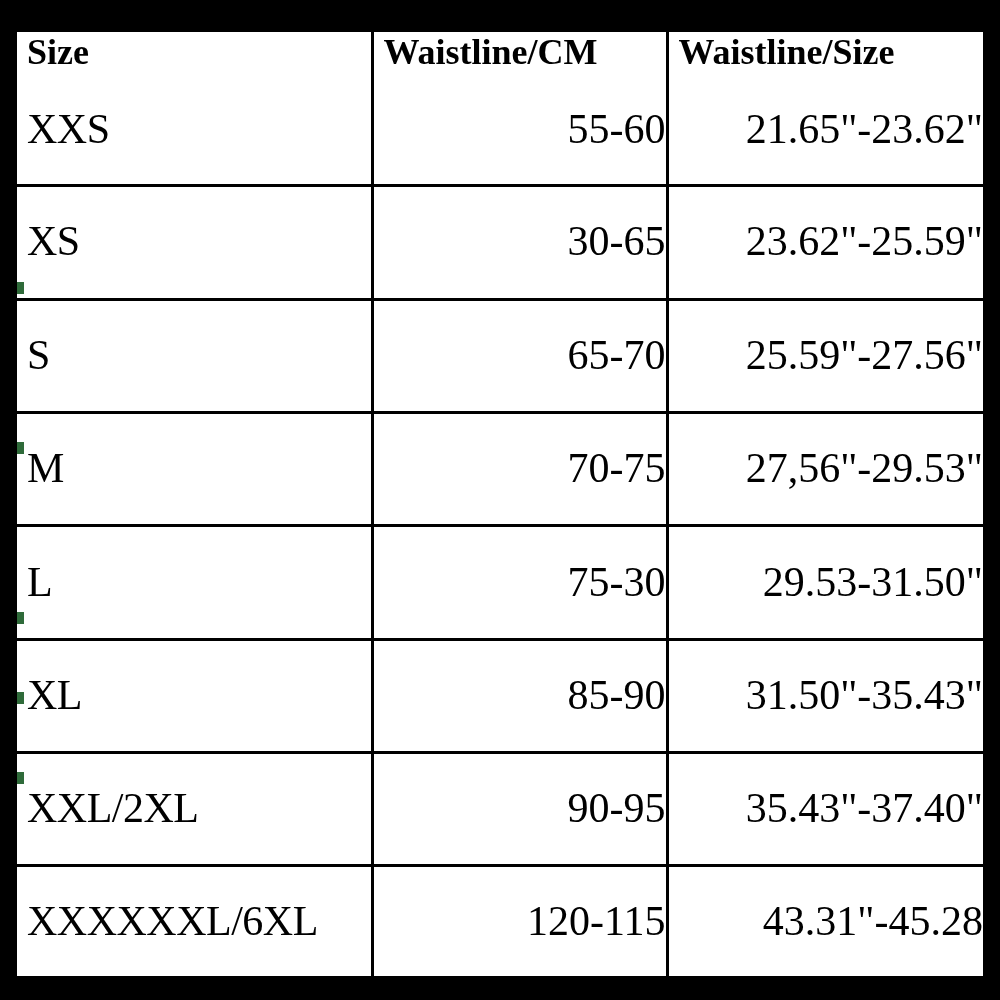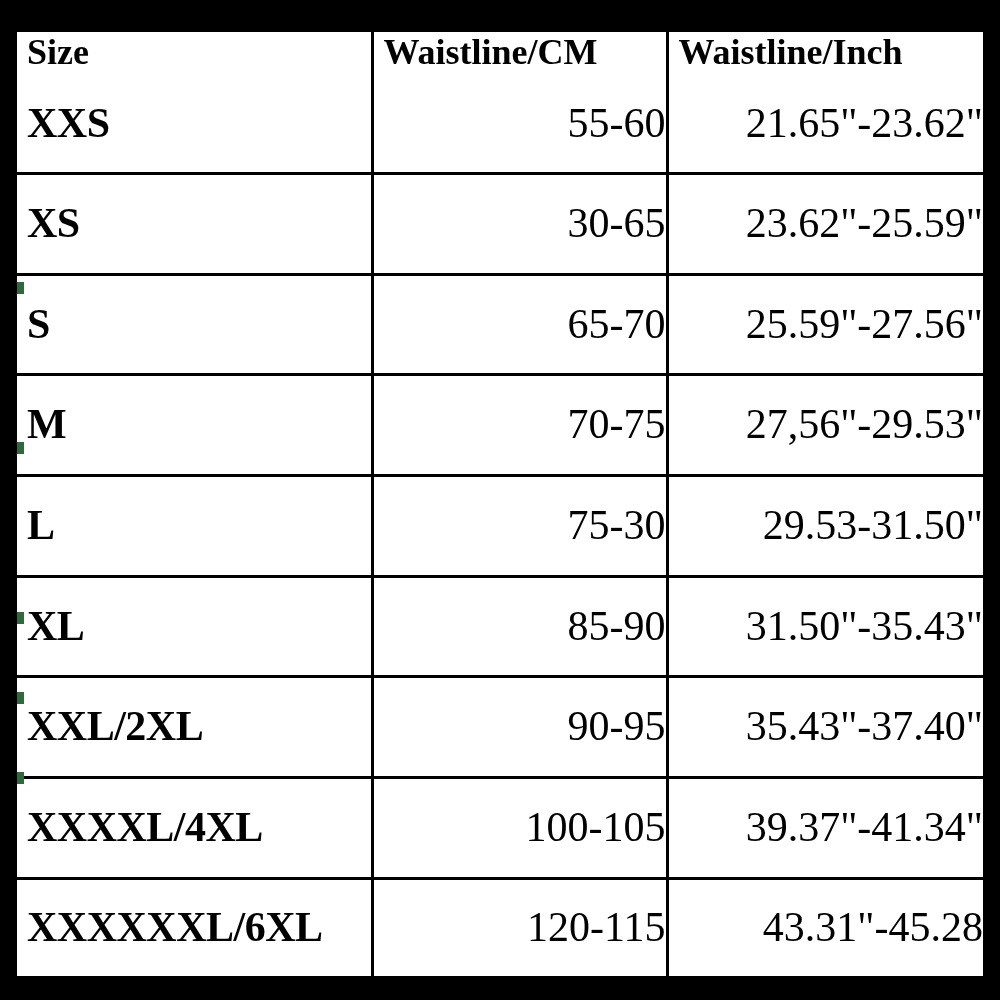--- a/index.html
+++ b/index.html
@@ -66,21 +66,21 @@
   table.size-table thead th {
     font-weight: bold;
     font-size: 36px;
     line-height: 1.05;
   }
   table.size-table tbody td {
     font-size: 42px;
     line-height: 1.0;
   }
   table.size-table tbody td.size-cell {
-    font-weight: bold;
+    font-weight: normal;
     letter-spacing: -0.5px;
   }
   table.size-table tbody td.num-cell {
     font-weight: normal;
     text-align: right;
   }
   
   .edge-mark {
     position: absolute;
     left: 0px;
@@ -98,21 +98,21 @@
     <table class="size-table">
       <colgroup>
         <col class="c0">
         <col class="c1">
         <col class="c2">
       </colgroup>
       <thead>
         <tr>
           <th>Size</th>
           <th>Waistline/CM</th>
-          <th>Waistline/Inch</th>
+          <th>Waistline/Size</th>
         </tr>
       </thead>
       <tbody>
         <tr>
           <td class="size-cell">XXS</td>
           <td class="num-cell">55-60</td>
           <td class="num-cell">21.65"-23.62"</td>
         </tr>
         <tr>
           <td class="size-cell">XS</td>
@@ -138,25 +138,20 @@
           <td class="size-cell">XL</td>
           <td class="num-cell">85-90</td>
           <td class="num-cell">31.50"-35.43"</td>
         </tr>
         <tr>
           <td class="size-cell">XXL/2XL</td>
           <td class="num-cell">90-95</td>
           <td class="num-cell">35.43"-37.40"</td>
         </tr>
         <tr>
-          <td class="size-cell">XXXXL/4XL</td>
-          <td class="num-cell">100-105</td>
-          <td class="num-cell">39.37"-41.34"</td>
-        </tr>
-        <tr>
           <td class="size-cell">XXXXXXL/6XL</td>
           <td class="num-cell">120-115</td>
           <td class="num-cell">43.31"-45.28</td>
         </tr>
       </tbody>
     </table>
     <div class="edge-mark" style="top:250px"></div>
     <div class="edge-mark" style="top:410px"></div>
     <div class="edge-mark" style="top:580px"></div>
     <div class="edge-mark" style="top:660px"></div>

